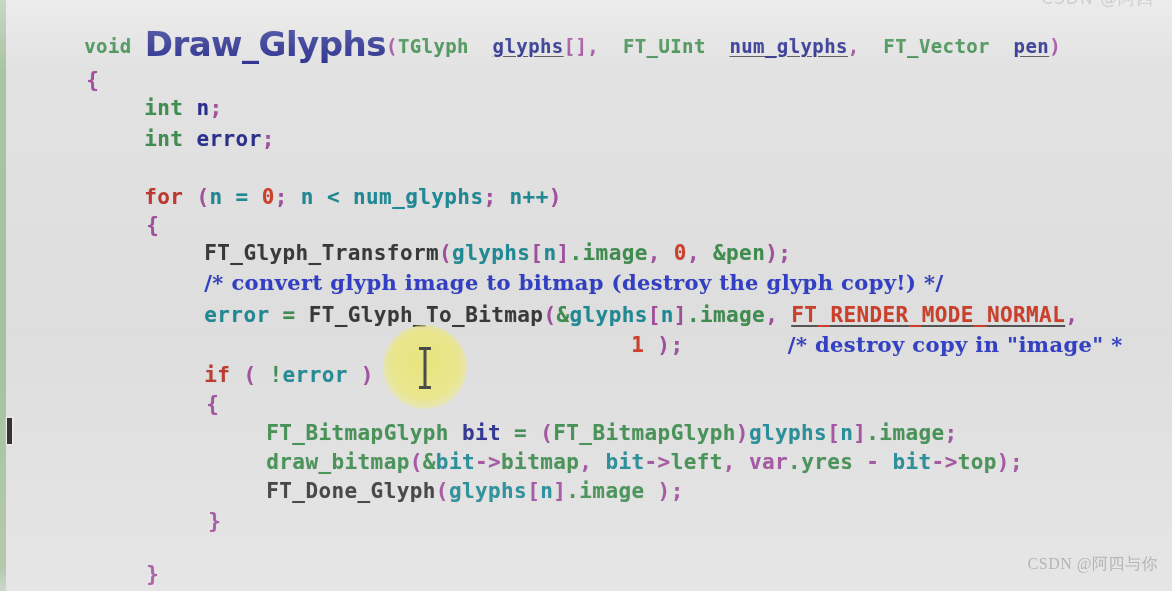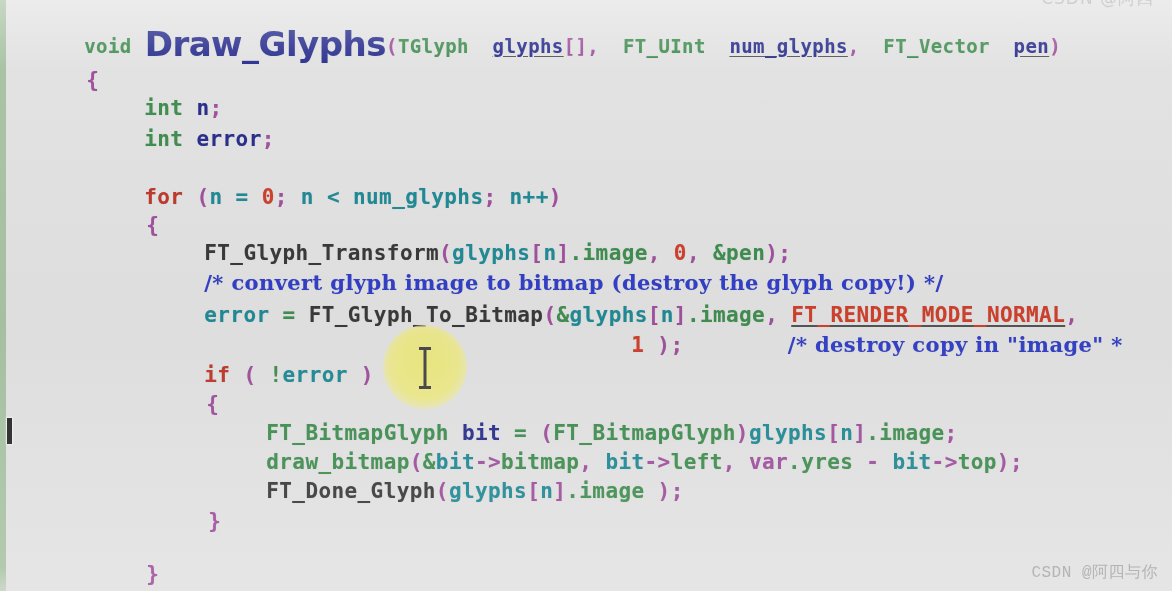--- a/index.html
+++ b/index.html
@@ -108,22 +108,22 @@
     position: absolute;
     left: 418px; top: 347px;
     width: 14px; height: 42px;
     z-index: 6;
   }
 
   
   #csdn-watermark {
     position: absolute;
     right: 14px;
-    bottom: 8px;
-    font-family: Liberation Mono, monospace;
+    bottom: 16px;
+    font-family: Liberation Serif, serif;
     font-size: 16px;
     color: #b4b4b6;
     letter-spacing: 0.5px;
     z-index: 7;
   }
   #top-watermark {
     position: absolute;
     right: 18px;
     top: -13px;
     font-family: "DejaVu Sans", "Liberation Sans", sans-serif;

